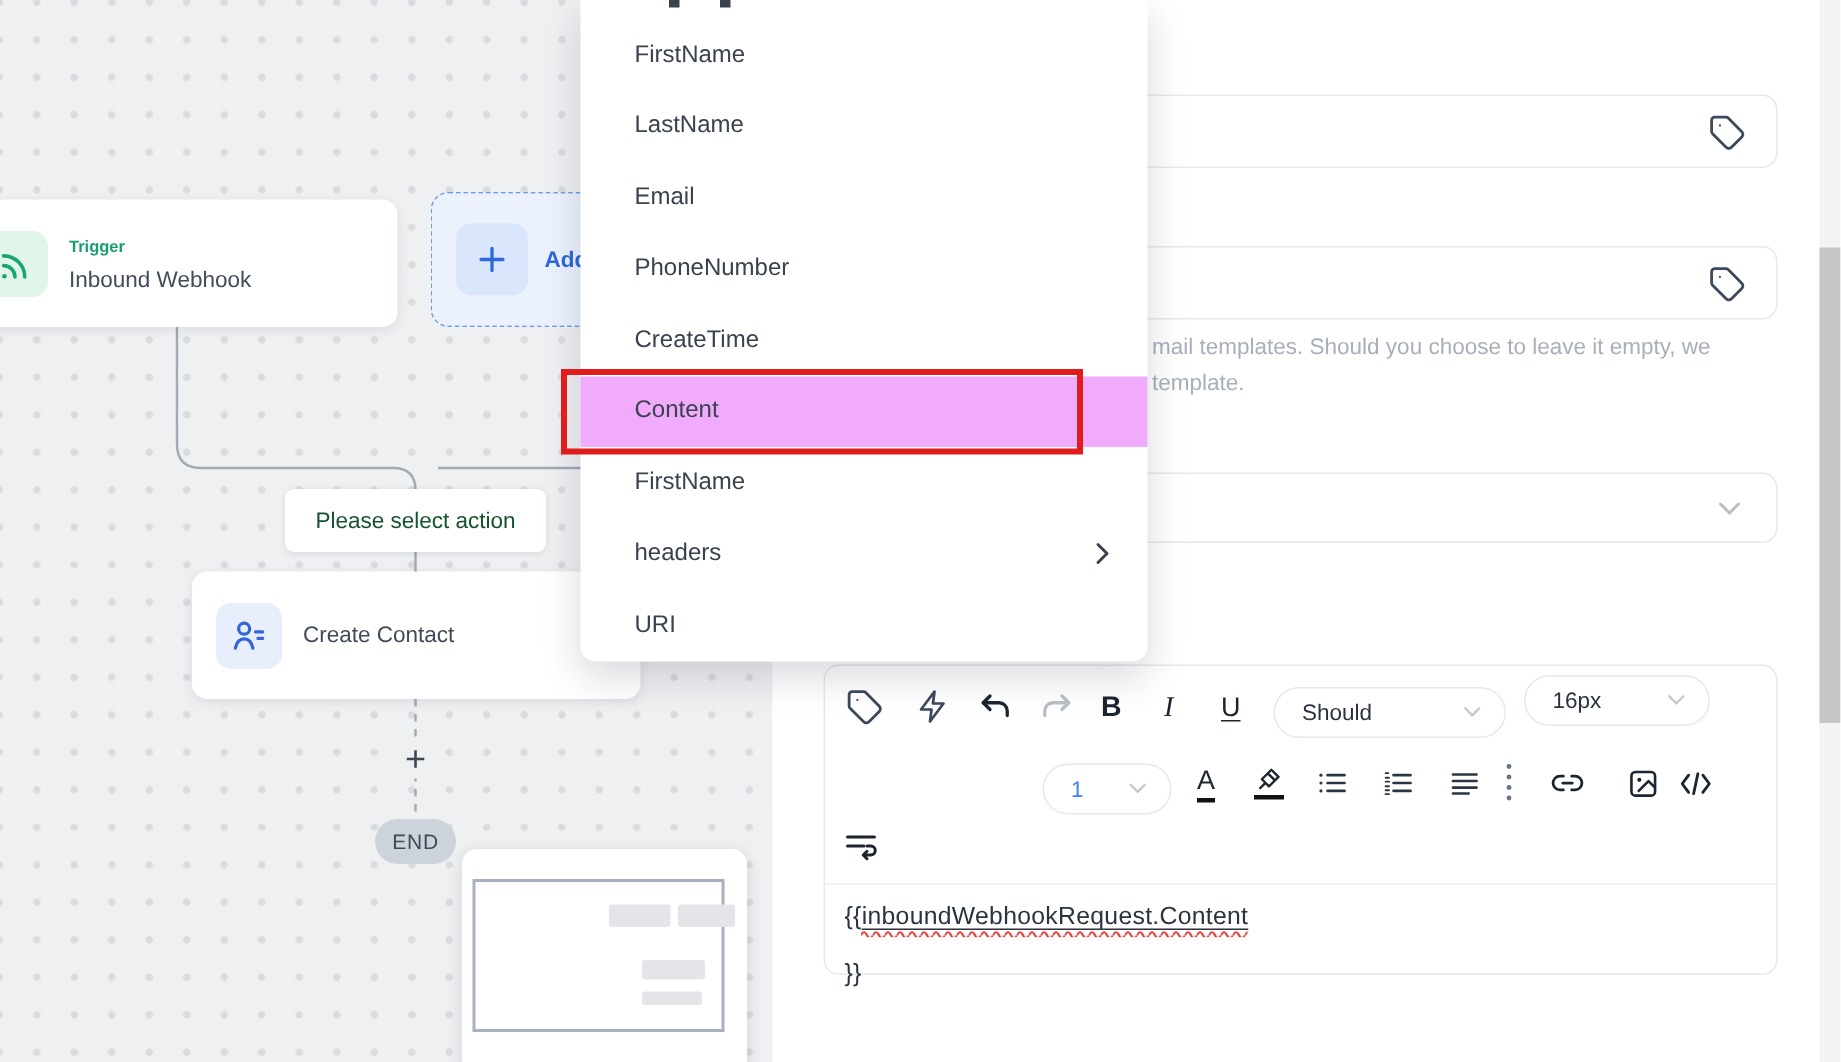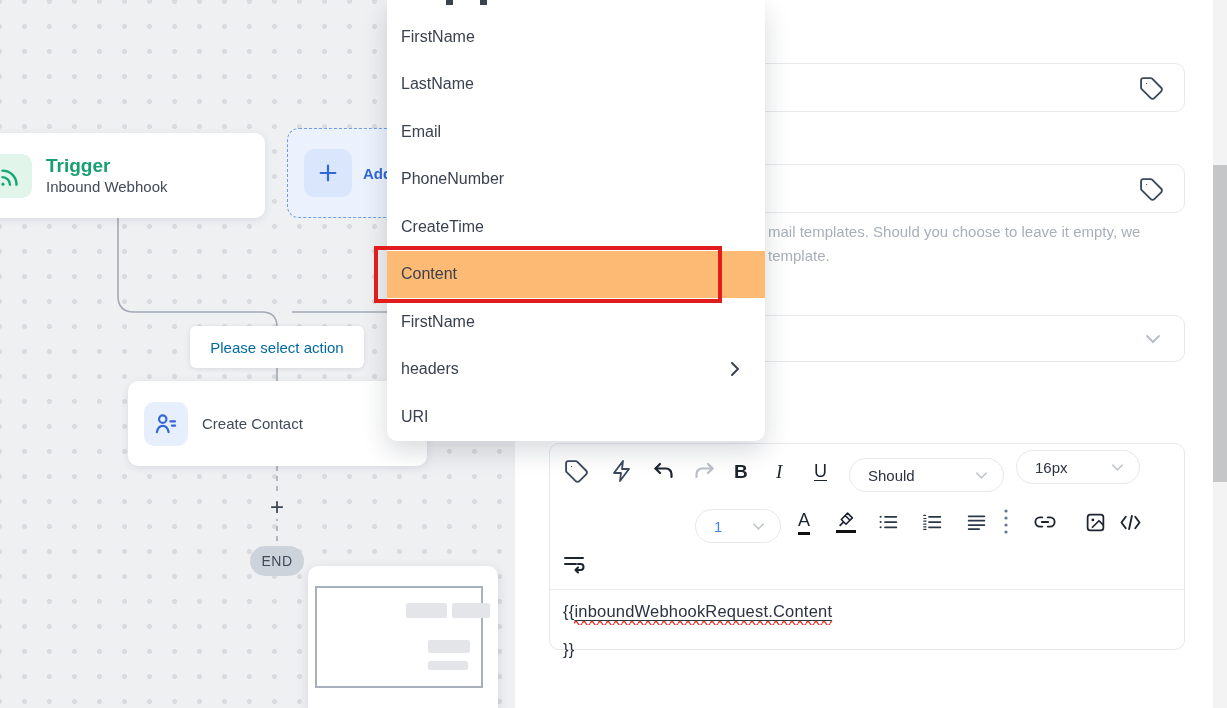--- a/index.html
+++ b/index.html
@@ -20,39 +20,39 @@
     box-shadow:0 2px 8px rgba(17,24,39,.09);
     display:flex; align-items:center;
   }
   .trigger-node { left:-28px; top:133px; width:293px; height:85px; }
   .node-icon {
     width:44px; height:44px; border-radius:10px; flex:0 0 44px;
     display:flex; align-items:center; justify-content:center; margin-left:16px;
   }
   .trigger-node .node-icon { background:#e1f5ea; }
   .node-text { margin-left:14px; }
-  .node-title { font-size:19px; font-weight:bold; color:#16a070; line-height:21px; }
+  .node-title { font-size:11px; font-weight:bold; color:#16a070; line-height:21px; }
   .node-sub { font-size:15px; color:#414b59; line-height:21px; }
 
   .add-box {
     position:absolute; left:287px; top:128px; width:173px; height:90px;
     background:#ecf2fd; border:1.6px dashed #6f9bea; border-radius:12px;
     display:flex; align-items:center;
   }
   .add-plus-square {
     width:48px; height:48px; border-radius:10px; background:#d9e6fb; margin-left:16px;
     display:flex; align-items:center; justify-content:center;
   }
   .add-label { margin-left:11px; font-size:15px; font-weight:bold; color:#2e68d9; }
 
   .tooltip-label {
     position:absolute; left:190px; top:326px; width:174px; height:42px;
     background:#fff; border-radius:6px; box-shadow:0 1px 5px rgba(17,24,39,.10);
     display:flex; align-items:center; justify-content:center;
-    font-size:15px; color:#0369a1;
+    font-size:15px; color:#14532d;
   }
   .action-node { left:128px; top:381px; width:299px; height:85px; }
   .action-node .node-icon { background:#e7eefc; }
   .action-node .node-sub { color:#414b59; }
 
   .plus-glyph {
     position:absolute; left:265px; top:495px; width:24px; height:24px;
     display:flex; align-items:center; justify-content:center;
     font-size:24px; font-weight:400; color:#3c4552; background:#eff0f2;
   }
@@ -114,24 +114,24 @@
 
   
   .dropdown {
     position:absolute; left:387px; top:0; width:378px; height:441px;
     background:#fff; border-radius:0 0 10px 10px;
     box-shadow:0 10px 26px rgba(15,23,42,.16); z-index:10;
   }
   .dd-clip { position:relative; height:13px; overflow:hidden; }
   .dd-frag { position:absolute; top:0; width:7px; height:5px; background:#3a4250; }
   .dd-item {
-    height:47.5px; display:flex; align-items:center; padding-left:14px;
+    height:47.5px; display:flex; align-items:center; padding-left:36px;
     font-size:16px; color:#3a4250; cursor:pointer; position:relative;
   }
-  .dd-item.hl { background:#fdba74; }
+  .dd-item.hl { background:#f0abfc; }
   .dd-item .submenu-chev { position:absolute; right:22px; top:15px; }
 
   .annotation-box {
     position:absolute; left:374px; top:246px; width:348px; height:57px;
     border:4px solid #e11c1c; z-index:20; pointer-events:none;
   }
 </style>
 </head>
 <body>
 

